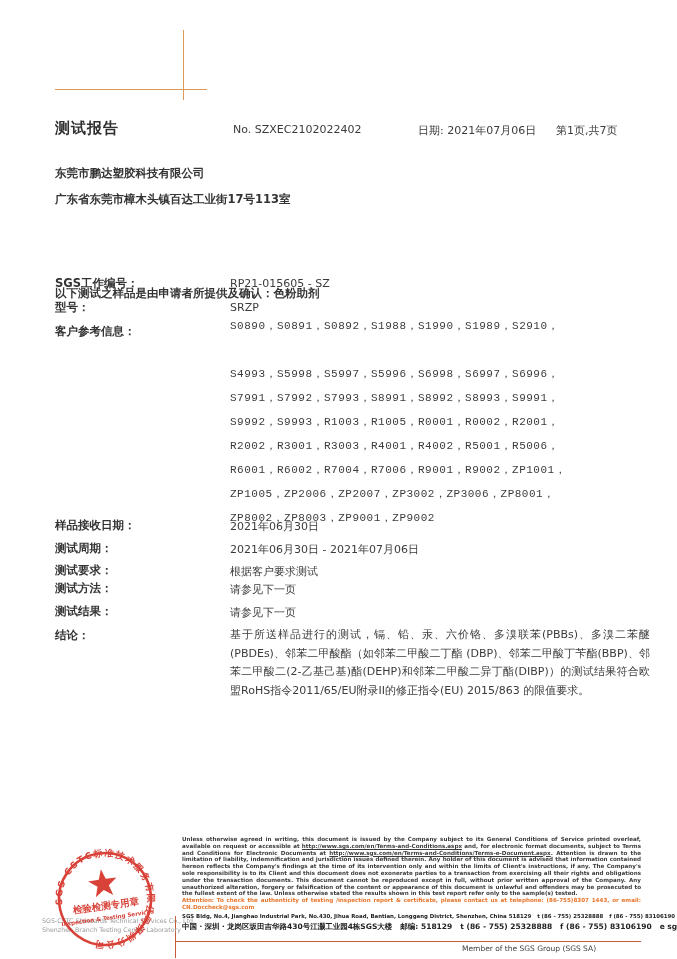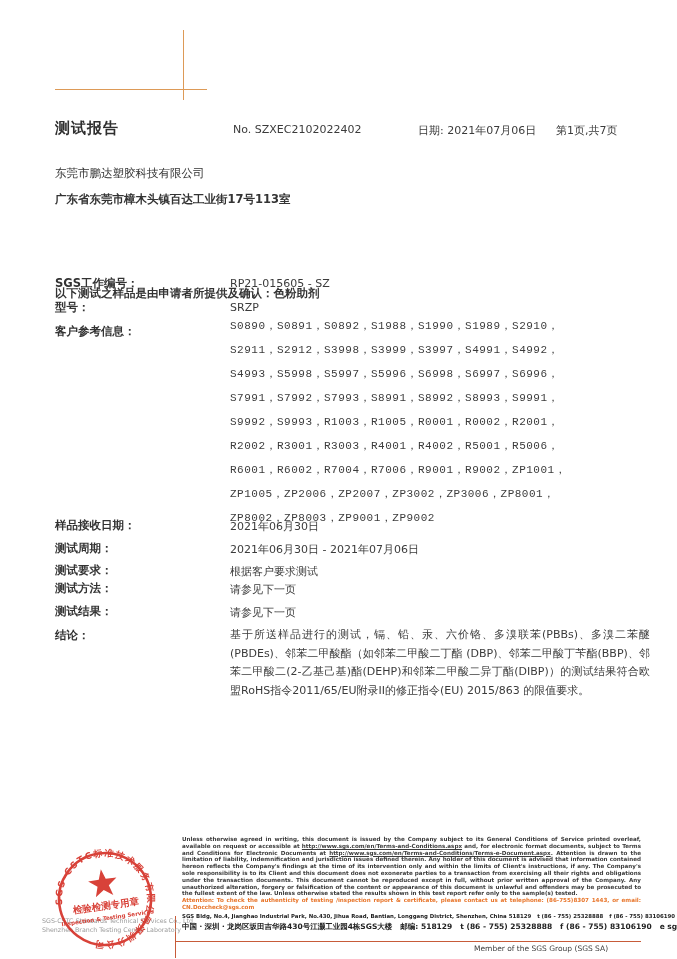--- a/index.html
+++ b/index.html
@@ -12,21 +12,21 @@
   .logo-text { font-family:"DejaVu Sans", sans-serif; font-weight:bold; font-size:56px; letter-spacing:-3px; color:#8e8e8e; line-height:1; transform:scaleY(1.05); }
   .logo-vline { position:absolute; left:183px; top:30px; width:1px; height:70px; background:#dd9a57; }
   .logo-hline { position:absolute; left:55px; top:89px; width:152px; height:1px; background:#dd9a57; }
 
   
   .title { position:absolute; left:55px; top:119px; font-size:15px; font-weight:bold; color:#2f2f2f; letter-spacing:1px; }
   .report-no { position:absolute; left:233px; top:123px; font-size:11px; }
   .hdr-date { position:absolute; left:418px; top:123px; font-size:11px; }
   .hdr-page { position:absolute; left:556px; top:123px; font-size:11px; }
 
-  .company  { position:absolute; left:55px; top:166px; font-size:11.5px; font-weight:normal; color:#333; }
+  .company  { position:absolute; left:55px; top:166px; font-size:11.5px; font-weight:bold; color:#333; }
   .address  { position:absolute; left:55px; top:192px; font-size:11.5px; font-weight:bold; color:#333; }
 
   .statement { position:absolute; left:55px; top:250px; font-size:11.5px; font-weight:bold; color:#333;margin-top:36px; }
 
   .row-label { position:absolute; left:55px; font-size:11.5px; font-weight:bold; color:#333;text-align:center; }
   .row-value { position:absolute; left:230px; font-size:11px; color:#3b3b3b; }
   .ref-line  { position:absolute; left:230px; font-size:11px; color:#3b3b3b; letter-spacing:0.5px;font-family:Liberation Mono, monospace; }
   .conclusion-text { position:absolute; left:230px; top:626px; width:420px; font-size:11px; line-height:18.5px; color:#3b3b3b; text-align:justify; }
 
   
@@ -35,21 +35,21 @@
   .attention { color:#e8752a; font-weight:bold; }
 
   .addr-block { position:absolute; left:182px; top:913px; width:459px; }
   .addr-en { font-size:5.4px; color:#222; white-space:nowrap; font-weight:bold; }
   .addr-en span { margin-right:6px; }
   .addr-cn { margin-top:3px; font-size:7.5px; color:#222; white-space:nowrap; font-weight:bold; }
   .addr-cn span { margin-right:8px; }
 
   .foot-hline { position:absolute; left:175px; top:941px; width:466px; height:1px; background:#c75b39; }
   .foot-vline { position:absolute; left:175px; top:916px; width:1px; height:42px; background:#c75b39; }
-  .member { position:absolute; left:462px; top:944px; font-size:7.5px; color:#3b3b3b;margin-left:12px; }
+  .member { position:absolute; left:462px; top:944px; font-size:7.5px; color:#3b3b3b; }
 
   
   .stamp { position:absolute; left:40px; top:843px; width:130px; height:112px; transform:rotate(-8deg); opacity:0.88; }
   .gray-co { position:absolute; left:42px; top:917px; font-size:6.3px; color:#9a9a9a; line-height:8.5px; white-space:nowrap; }
 </style>
 </head>
 <body>
 
 <div class="page">
 
@@ -67,21 +67,20 @@
   <div class="statement">以下测试之样品是由申请者所提供及确认：色粉助剂</div>
 
   <div class="row-label" style="top:276px">SGS工作编号：</div>
   <div class="row-value" style="top:277px">RP21-015605 - SZ</div>
 
   <div class="row-label" style="top:300px">型号：</div>
   <div class="row-value" style="top:301px">SRZP</div>
 
   <div class="row-label" style="top:324px">客户参考信息：</div>
   <div class="ref-line" style="top:318px">S0890，S0891，S0892，S1988，S1990，S1989，S2910，</div>
-  <div class="ref-line" style="top:342px">S2911，S2912，S3998，S3999，S3997，S4991，S4992，</div>
   <div class="ref-line" style="top:366px">S4993，S5998，S5997，S5996，S6998，S6997，S6996，</div>
   <div class="ref-line" style="top:390px">S7991，S7992，S7993，S8991，S8992，S8993，S9991，</div>
   <div class="ref-line" style="top:414px">S9992，S9993，R1003，R1005，R0001，R0002，R2001，</div>
   <div class="ref-line" style="top:438px">R2002，R3001，R3003，R4001，R4002，R5001，R5006，</div>
   <div class="ref-line" style="top:462px">R6001，R6002，R7004，R7006，R9001，R9002，ZP1001，</div>
   <div class="ref-line" style="top:486px">ZP1005，ZP2006，ZP2007，ZP3002，ZP3006，ZP8001，</div>
   <div class="ref-line" style="top:510px">ZP8002，ZP8003，ZP9001，ZP9002</div>
 
   <div class="row-label" style="top:518px">样品接收日期：</div>
   <div class="row-value" style="top:519px">2021年06月30日</div>

